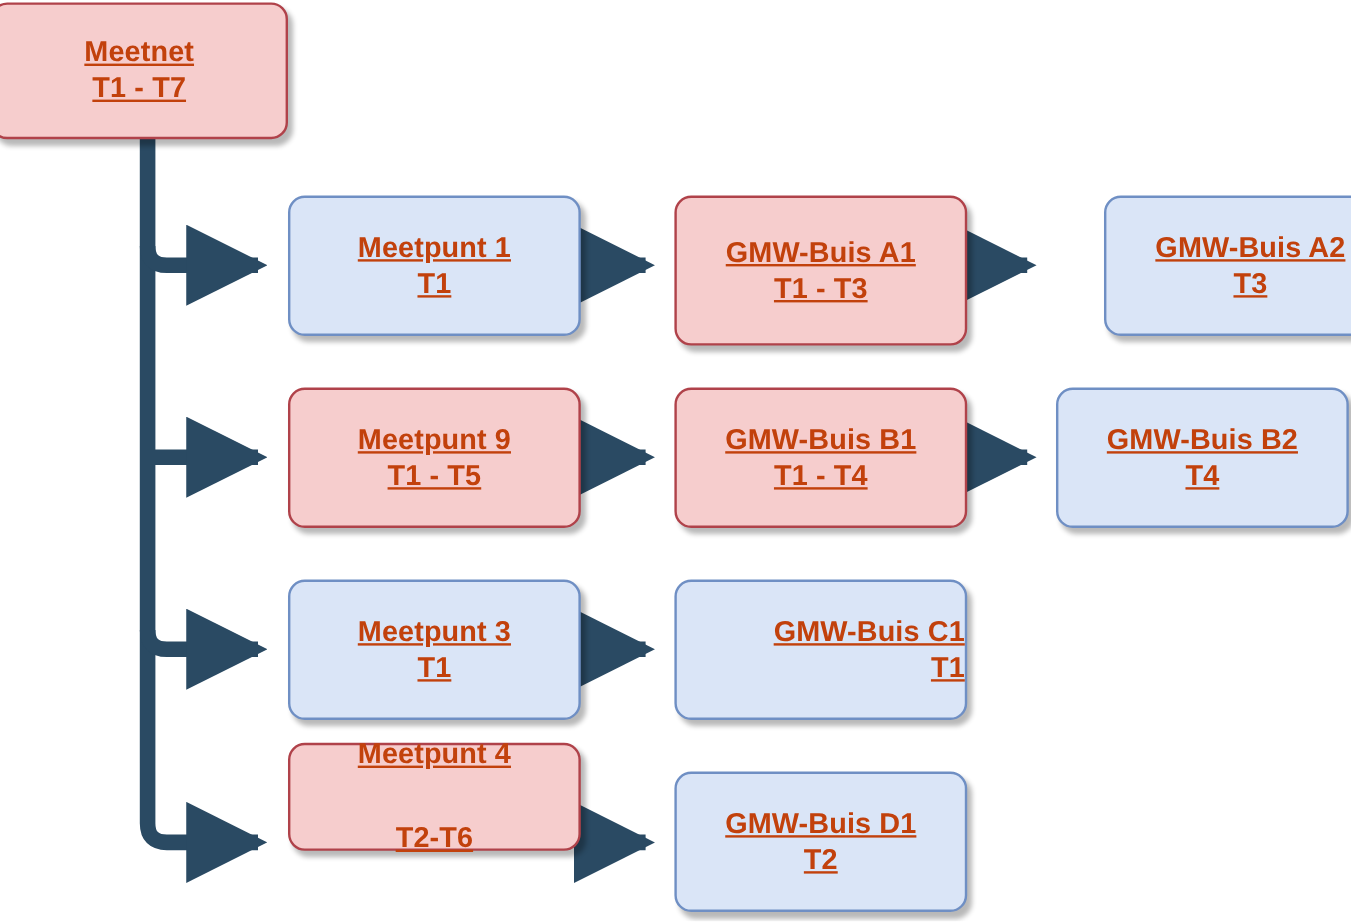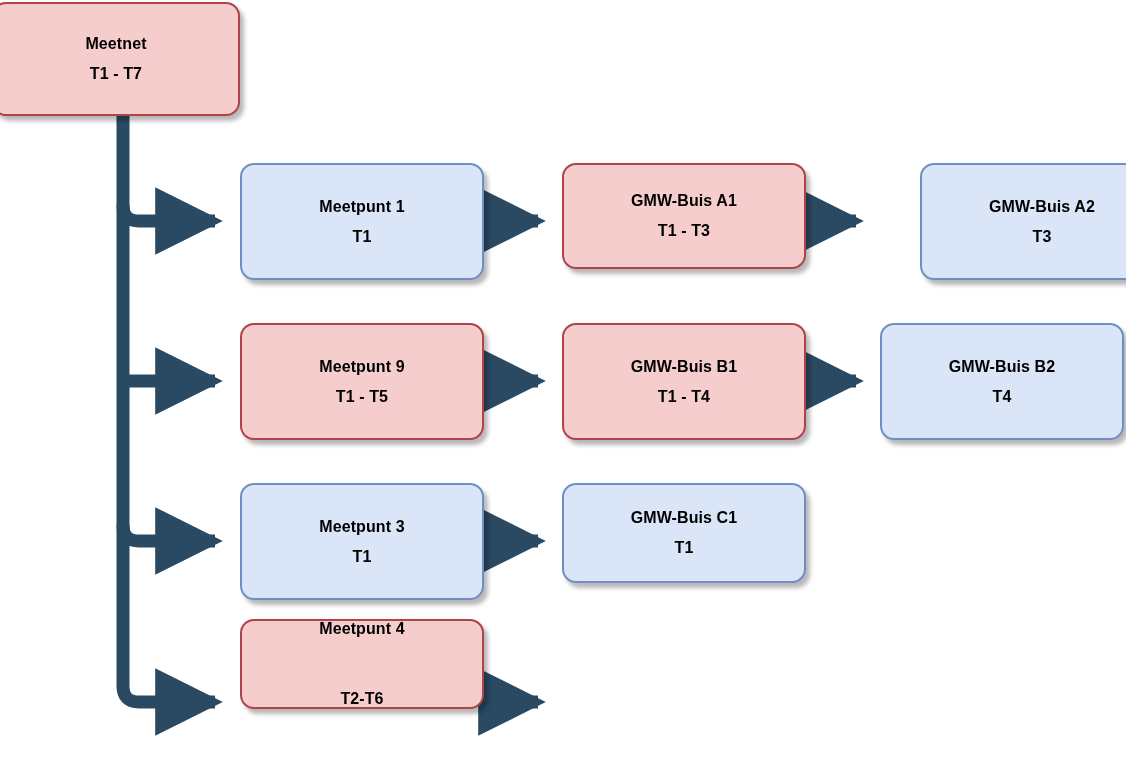--- a/index.html
+++ b/index.html
@@ -24,26 +24,27 @@
     display: flex;
     flex-direction: column;
     align-items: center;
     justify-content: center;
     text-align: center;
     box-shadow: 4px 5px 4px rgba(0,0,0,0.28);
     z-index: 3;
   }
   .node .line1,
   .node .line2 {
-    color: #000000;
+    color: #c2410c;
     font-weight: bold;
-    font-size: 16px;
+    font-size: 24px;
     line-height: 30px;
     letter-spacing: 0.1px;
     white-space: nowrap;
+    text-decoration: underline;
   }
   .node.pink {
     background: #f6cdcd;
     border-color: #b0424a;
   }
   .node.blue {
     background: #dae5f7;
     border-color: #6f8fc4;
   }
   .connectors {
@@ -89,21 +90,21 @@
 
   <div class="node pink" style="left:-8px; top:2px; width:248px; height:114px;">
     <div class="line1">Meetnet</div>
     <div class="line2">T1 - T7</div>
   </div>
 
   <div class="node blue" style="left:240px; top:163px; width:244px; height:117px;">
     <div class="line1">Meetpunt 1</div>
     <div class="line2">T1</div>
   </div>
-  <div class="node pink" style="left:562px; top:163px; width:244px; height:106px;">
+  <div class="node pink" style="left:562px; top:163px; width:244px; height:125px;">
     <div class="line1">GMW-Buis A1</div>
     <div class="line2">T1 - T3</div>
   </div>
   <div class="node blue" style="left:920px; top:163px; width:244px; height:117px;">
     <div class="line1">GMW-Buis A2</div>
     <div class="line2">T3</div>
   </div>
 
   <div class="node pink" style="left:240px; top:323px; width:244px; height:117px;">
     <div class="line1">Meetpunt 9</div>
@@ -115,23 +116,27 @@
   </div>
   <div class="node blue" style="left:880px; top:323px; width:244px; height:117px;">
     <div class="line1">GMW-Buis B2</div>
     <div class="line2">T4</div>
   </div>
 
   <div class="node blue" style="left:240px; top:483px; width:244px; height:117px;text-align:right;">
     <div class="line1">Meetpunt 3</div>
     <div class="line2">T1</div>
   </div>
-  <div class="node blue" style="left:562px; top:483px; width:244px; height:100px;">
+  <div class="node blue" style="left:562px; top:483px; width:244px; height:117px;align-items:flex-end;">
     <div class="line1">GMW-Buis C1</div>
     <div class="line2">T1</div>
   </div>
 
   <div class="node pink" style="left:240px; top:619px; width:244px; height:90px;gap:40px;">
     <div class="line1">Meetpunt 4</div>
     <div class="line2">T2-T6</div>
   </div>
+  <div class="node blue" style="left:562px; top:643px; width:244px; height:117px;">
+    <div class="line1">GMW-Buis D1</div>
+    <div class="line2">T2</div>
+  </div>
 
 </div>
 
 </body></html>

